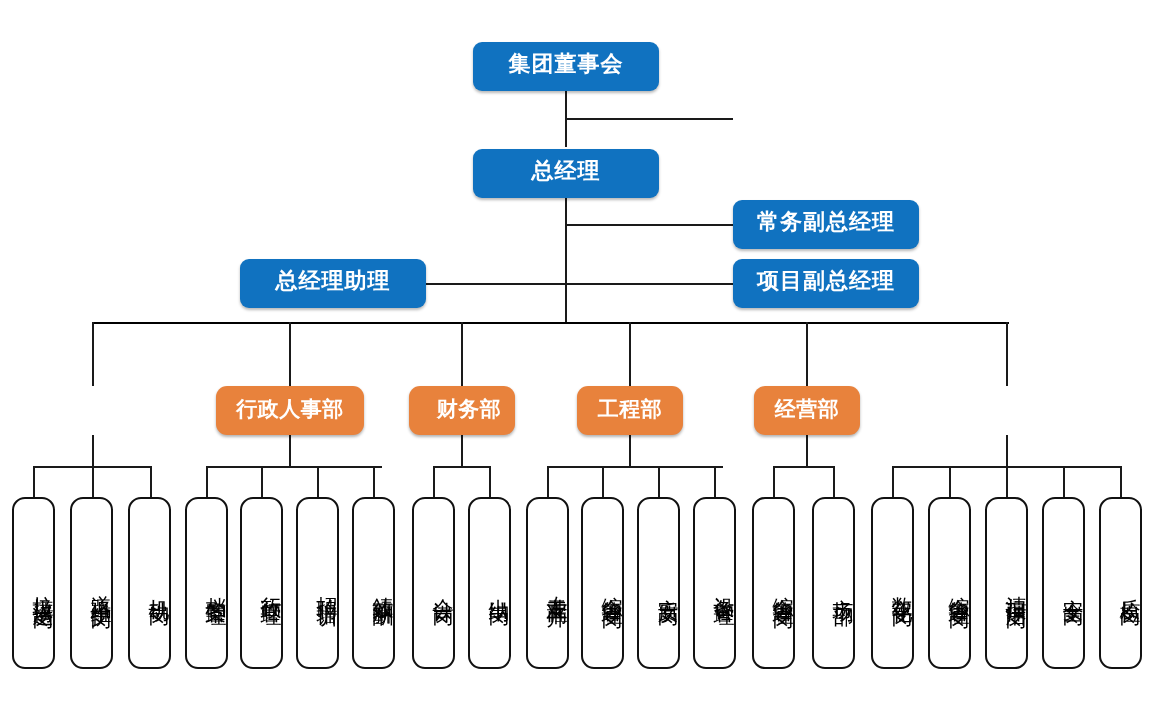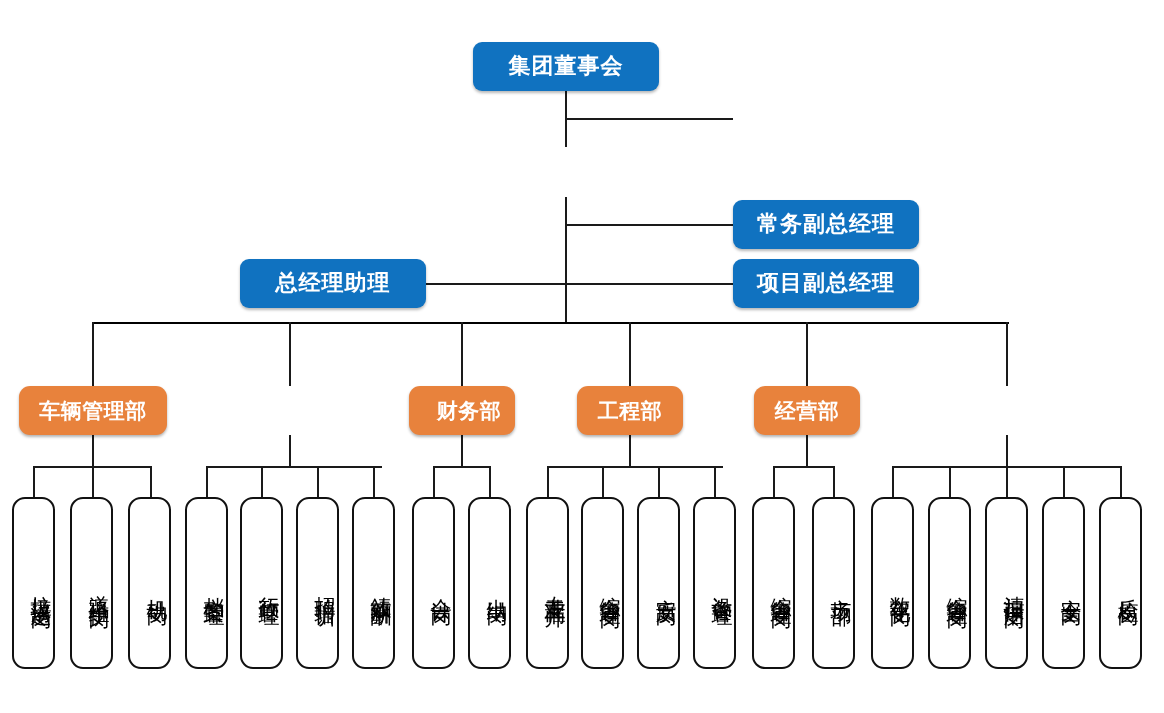--- a/index.html
+++ b/index.html
@@ -1,21 +1,21 @@
 <!DOCTYPE html>
 <html><head>
 <meta charset="utf-8">
 <style>
   html,body{margin:0;padding:0;}
   body{
     width:1164px;height:713px;background:#ffffff;
     font-family:"Liberation Sans","DejaVu Sans",sans-serif;
     position:relative;overflow:hidden;
   }
-  #canvas{position:absolute;left:0;top:0;width:1164px;height:686px;}
+  #canvas{position:absolute;left:0;top:0;width:1164px;height:686px;font-family:Liberation Mono, monospace;}
 
   
   .ln{position:absolute;background:#000000;}
   .ln.h{height:2px;}
   .ln.v{width:2px;}
   .ln.thin{background:#1a1a1a;}
   .ln.h.thin{height:1.6px;}
   .ln.v.thin{width:1.6px;}
 
   
@@ -120,29 +120,30 @@
   <div class="ln h thin" style="left:892px;top:466px;width:228px;"></div>
   <div class="ln v thin" style="left:892px;top:466px;height:31px;"></div>
   <div class="ln v thin" style="left:949px;top:466px;height:31px;"></div>
   <div class="ln v thin" style="left:1006px;top:466px;height:31px;"></div>
   <div class="ln v thin" style="left:1063px;top:466px;height:31px;"></div>
   <div class="ln v thin" style="left:1120px;top:466px;height:31px;"></div>
 
   <div class="node blue" style="left:473px;top:42px;width:186px;height:49px;">集团董事会</div>
 
 
+  <div class="node blue" style="left:473px;top:149px;width:186px;height:49px;">总经理</div>
 
   <div class="node blue" style="left:733px;top:200px;width:186px;height:49px;">常务副总经理</div>
 
   <div class="node blue" style="left:733px;top:259px;width:186px;height:49px;">项目副总经理</div>
 
   <div class="node blue" style="left:240px;top:259px;width:186px;height:49px;">总经理助理</div>
 
-  <div class="node orange" style="left:19px;top:386px;width:148px;height:49px;">车辆管理部</div>
 
+  <div class="node orange" style="left:216px;top:386px;width:148px;height:49px;">行政人事部</div>
 
   <div class="node orange" style="left:409px;top:386px;width:106px;height:49px;padding-left:14px;">财务部</div>
 
   <div class="node orange" style="left:577px;top:386px;width:106px;height:49px;">工程部</div>
 
   <div class="node orange" style="left:754px;top:386px;width:106px;height:49px;">经营部</div>
 
 
   <div class="node leaf" style="left:12px;top:497px;width:43px;height:172px;">垃圾清运岗</div>
   <div class="node leaf" style="left:70px;top:497px;width:43px;height:172px;">道路维护岗</div>

